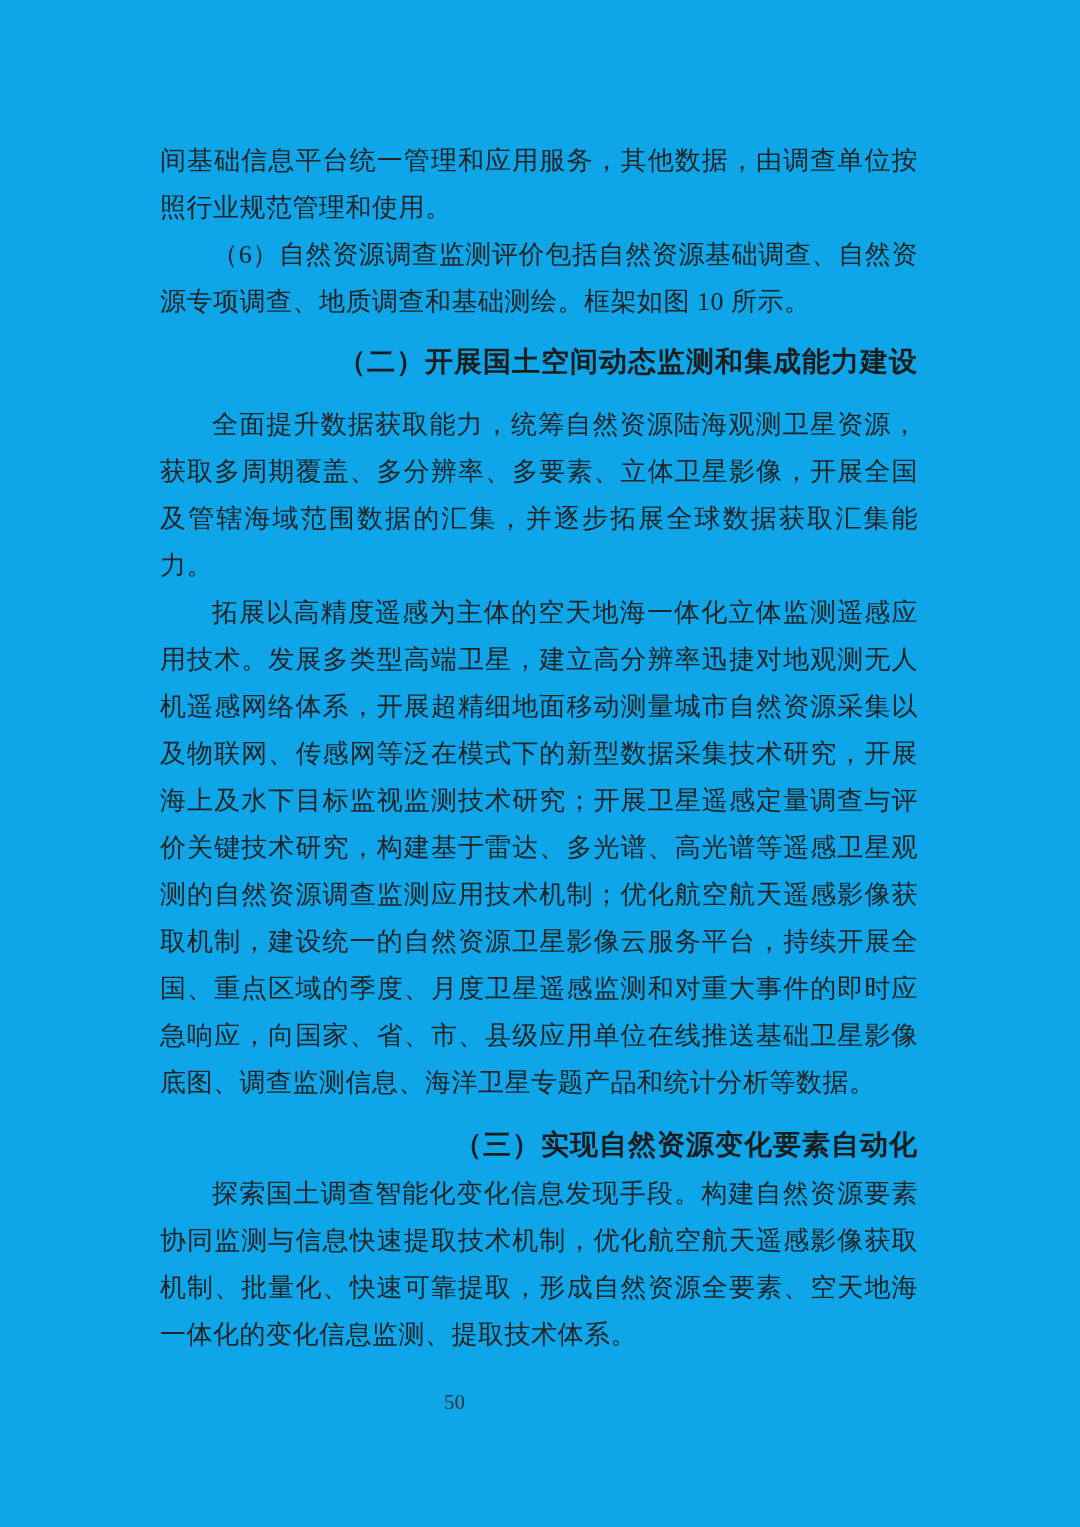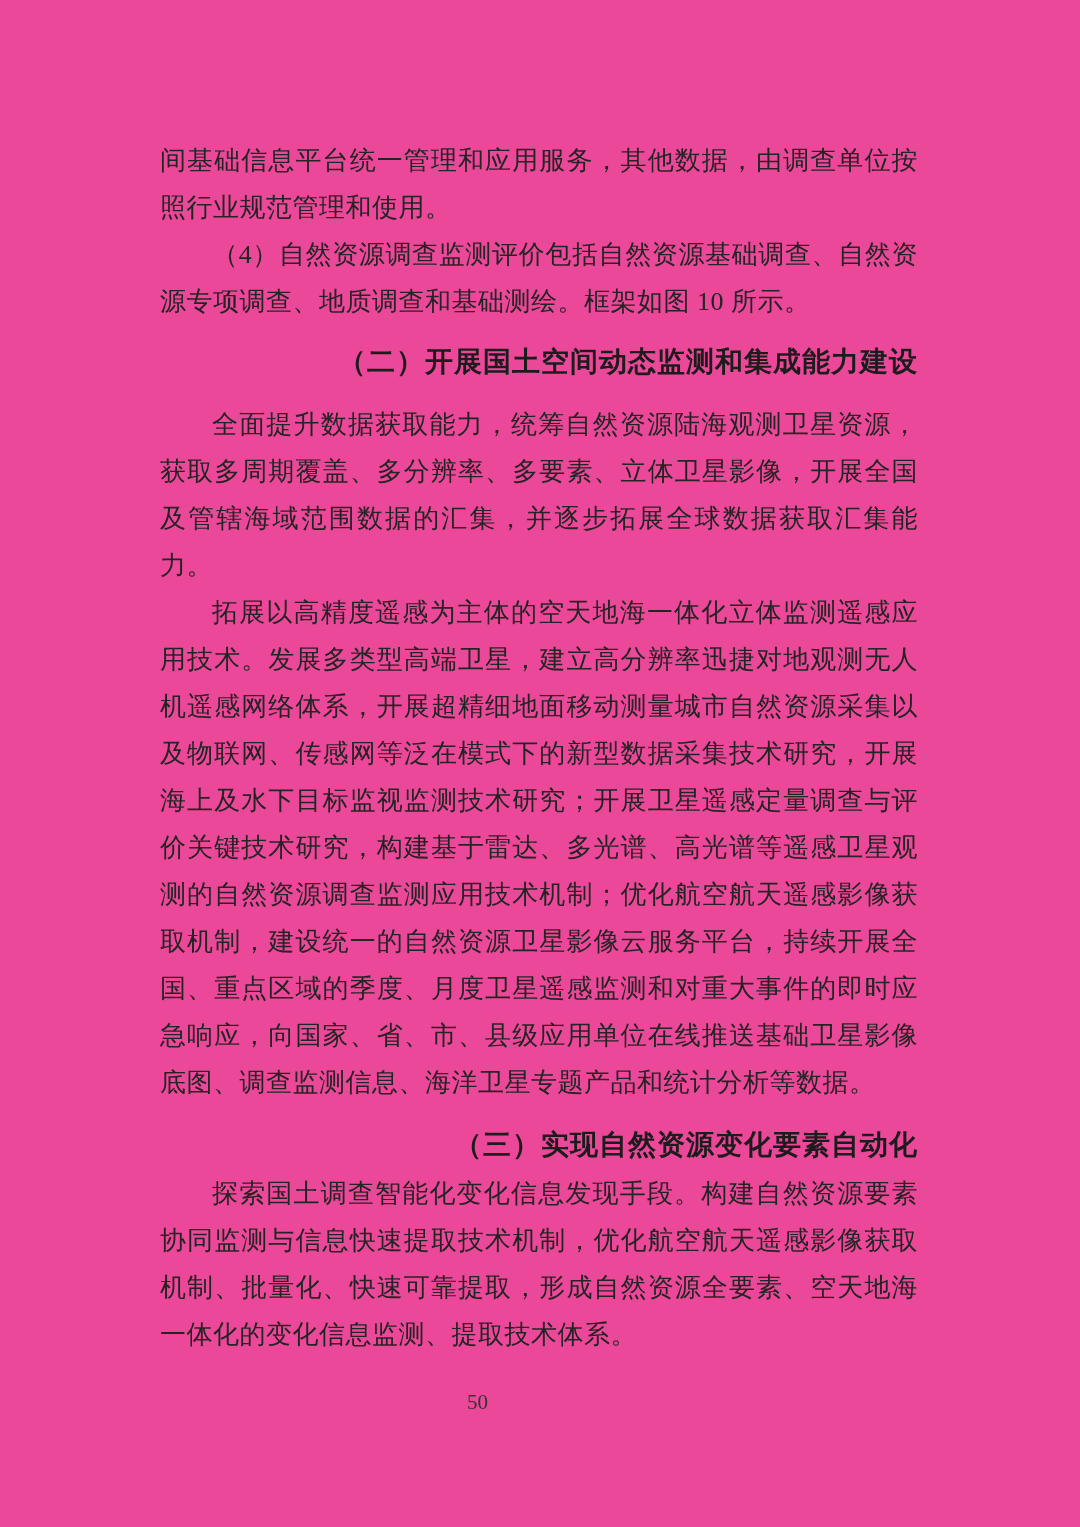--- a/index.html
+++ b/index.html
@@ -4,21 +4,21 @@
 <style>
   html, body {
     margin: 0;
     padding: 0;
     background: #ffffff;
   }
   .page {
     position: relative;
     width: 1080px;
     height: 1527px;
-    background: #ec4899;
+    background: #0ea5e9;
     color: #222222;
     font-family: "Liberation Serif", "DejaVu Serif", serif;
     overflow: hidden;
   }
   .content {
     position: absolute;
     left: 160px;
     top: 137px;
     width: 758px;
   }
@@ -50,37 +50,36 @@
   }
   .section-heading.second {
     margin-top: 14px;
   }
   .footer {
     position: absolute;
     top: 1390px;
     left: 0;
     width: 909px;
     text-align: center;
-    padding-left: 23px;
   }
   .page-number {
     font-size: 21px;
     color: #333333;
     font-family: "Liberation Serif", "DejaVu Serif", serif;
   }
 </style>
 </head>
 <body>
 
 <div class="page">
   <div class="content">
 
     <p class="body-para">间基础信息平台统一管理和应用服务，其他数据，由调查单位按照行业规范管理和使用。</p>
 
-    <p class="body-para indent">（4）自然资源调查监测评价包括自然资源基础调查、自然资源专项调查、地质调查和基础测绘。框架如图 10 所示。</p>
+    <p class="body-para indent">（6）自然资源调查监测评价包括自然资源基础调查、自然资源专项调查、地质调查和基础测绘。框架如图 10 所示。</p>
 
     <h2 class="section-heading">（二）开展国土空间动态监测和集成能力建设</h2>
 
     <p class="body-para indent space-before">全面提升数据获取能力，统筹自然资源陆海观测卫星资源，获取多周期覆盖、多分辨率、多要素、立体卫星影像，开展全国及管辖海域范围数据的汇集，并逐步拓展全球数据获取汇集能力。</p>
 
     <p class="body-para indent">拓展以高精度遥感为主体的空天地海一体化立体监测遥感应用技术。发展多类型高端卫星，建立高分辨率迅捷对地观测无人机遥感网络体系，开展超精细地面移动测量城市自然资源采集以及物联网、传感网等泛在模式下的新型数据采集技术研究，开展海上及水下目标监视监测技术研究；开展卫星遥感定量调查与评价关键技术研究，构建基于雷达、多光谱、高光谱等遥感卫星观测的自然资源调查监测应用技术机制；优化航空航天遥感影像获取机制，建设统一的自然资源卫星影像云服务平台，持续开展全国、重点区域的季度、月度卫星遥感监测和对重大事件的即时应急响应，向国家、省、市、县级应用单位在线推送基础卫星影像底图、调查监测信息、海洋卫星专题产品和统计分析等数据。</p>
 
     <h2 class="section-heading second">（三）实现自然资源变化要素自动化</h2>
 
     <p class="body-para indent">探索国土调查智能化变化信息发现手段。构建自然资源要素协同监测与信息快速提取技术机制，优化航空航天遥感影像获取机制、批量化、快速可靠提取，形成自然资源全要素、空天地海一体化的变化信息监测、提取技术体系。</p>

